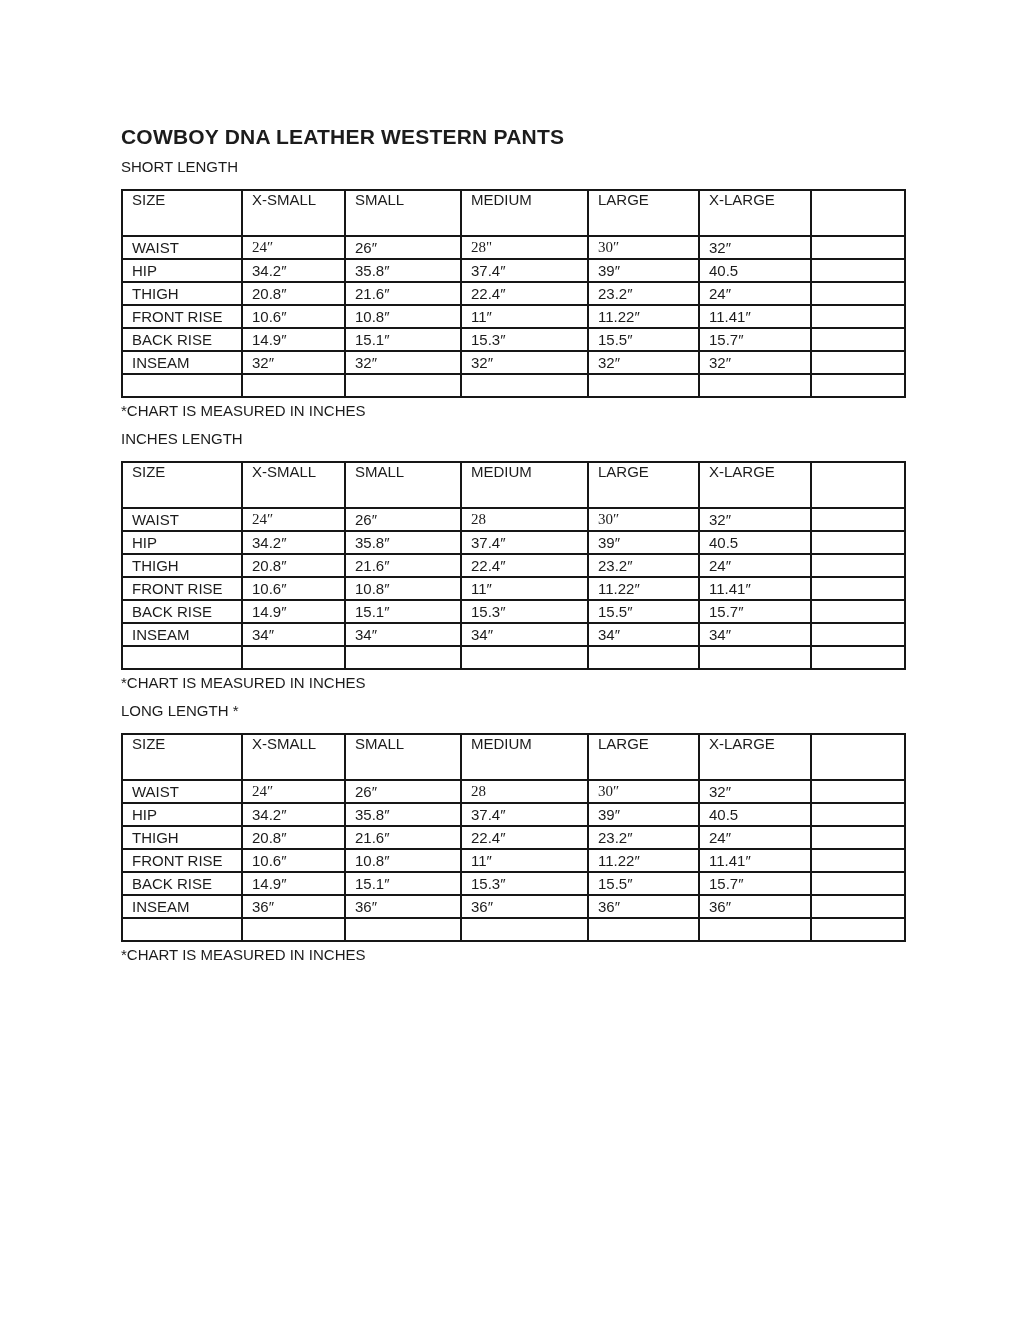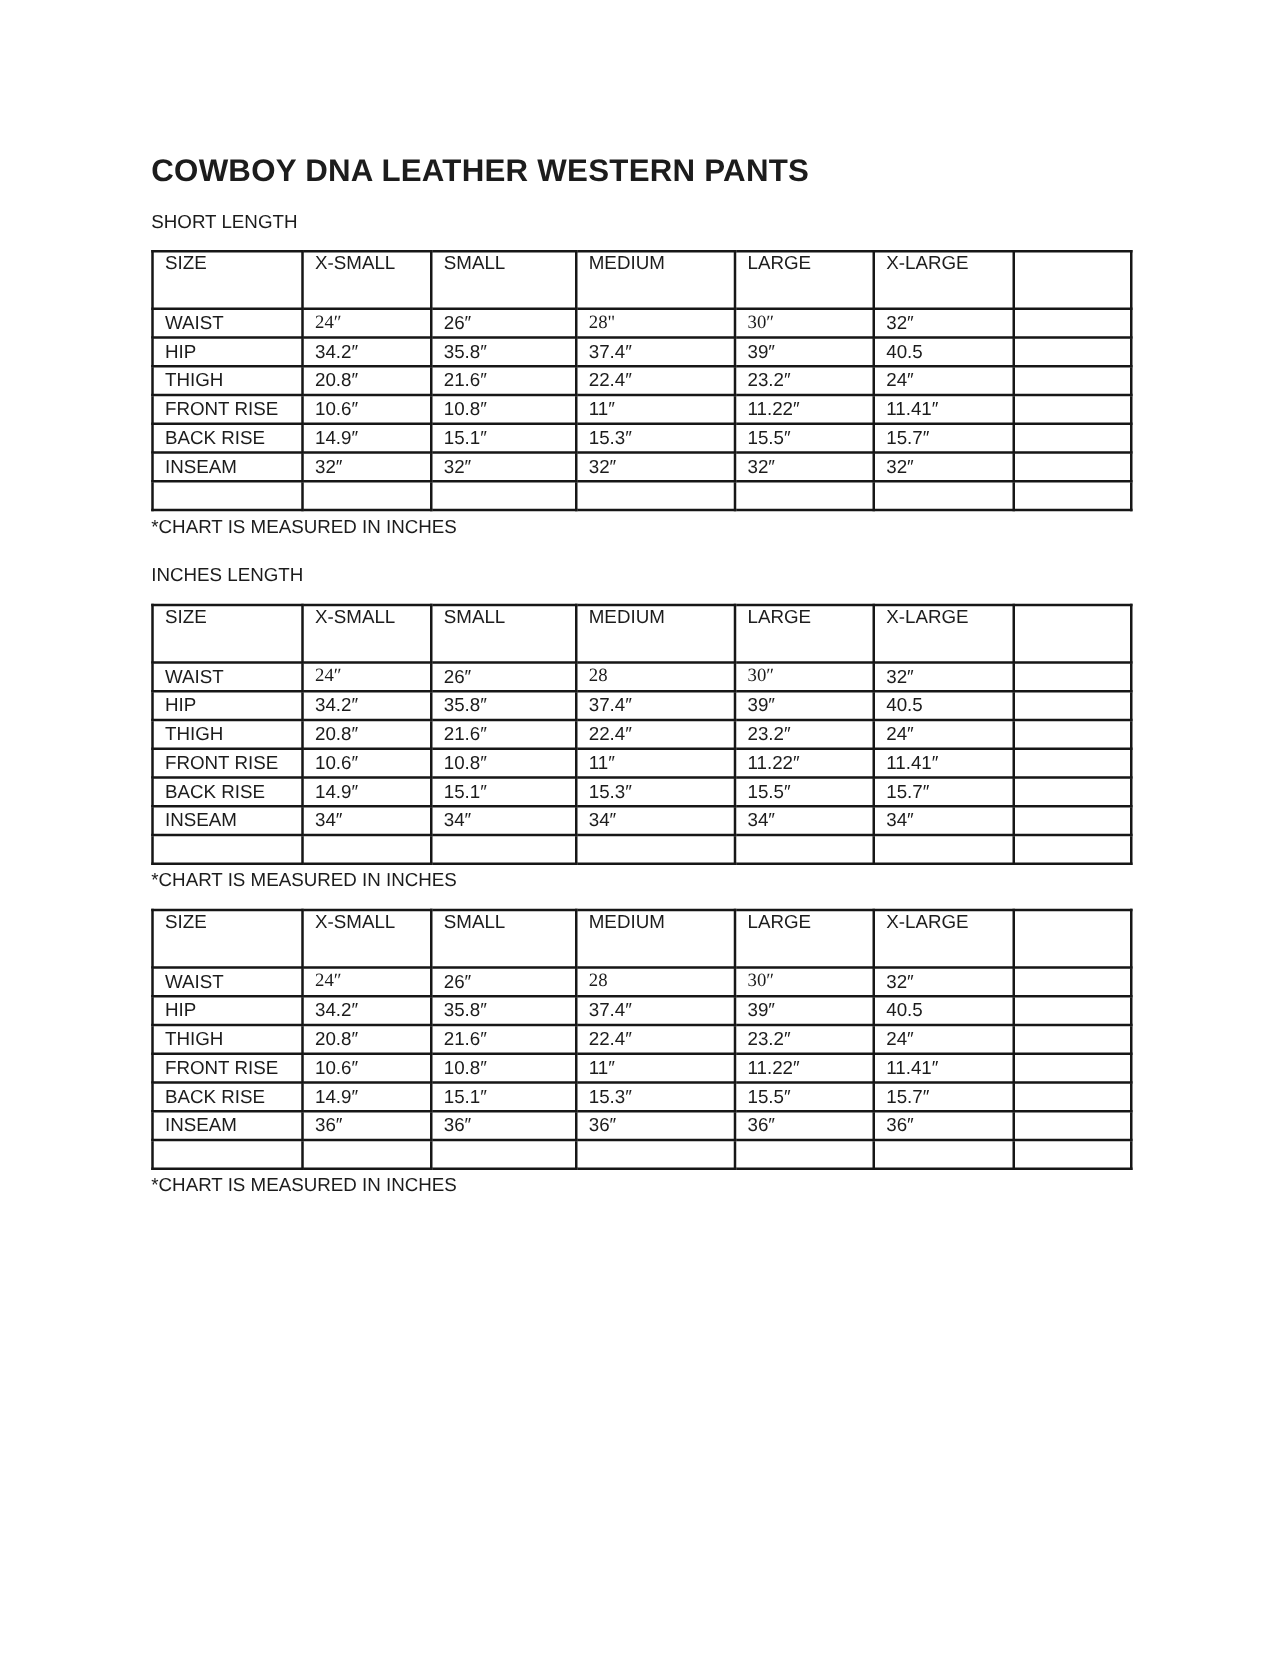--- a/index.html
+++ b/index.html
@@ -5,25 +5,25 @@
   html, body { margin:0; padding:0; }
   body {
     width:1024px; height:1325px;
     background:#ffffff;
     font-family:"Liberation Sans", sans-serif;
     color:#1c1c1c;
     -webkit-font-smoothing:antialiased;
   }
   .page { padding:126px 0 0 121px; }
   .title {
-    font-size:25px; font-weight:bold; line-height:22px;
+    font-size:21px; font-weight:bold; line-height:22px;
     letter-spacing:0.2px; margin:0;
   }
   .section-label {
-    font-size:15px; line-height:18px; margin-top:21px;
+    font-size:15px; line-height:18px; margin-top:10px;
   }
   table.size-table {
     border-collapse:collapse; table-layout:fixed;
     margin-top:13px;
   }
   table.size-table th, table.size-table td {
     border:2px solid #161616;
     font-size:15px; font-weight:normal; text-align:left;
     padding:0 2px 0 9px; white-space:nowrap; overflow:hidden;
   }
@@ -218,20 +218,21 @@
         <td></td>
         <td></td>
         <td></td>
         <td></td>
       </tr>
     </tbody>
   </table>
 
   <div class="chart-note">*CHART IS MEASURED IN INCHES</div>
 
+  <div class="section-label">LONG LENGTH *</div>
 
   <table class="size-table">
     <colgroup>
       <col style="width:120px">
         <col style="width:103px">
         <col style="width:116px">
       <col style="width:127px">
         <col style="width:111px">
         <col style="width:112px">
         <col style="width:94px">

